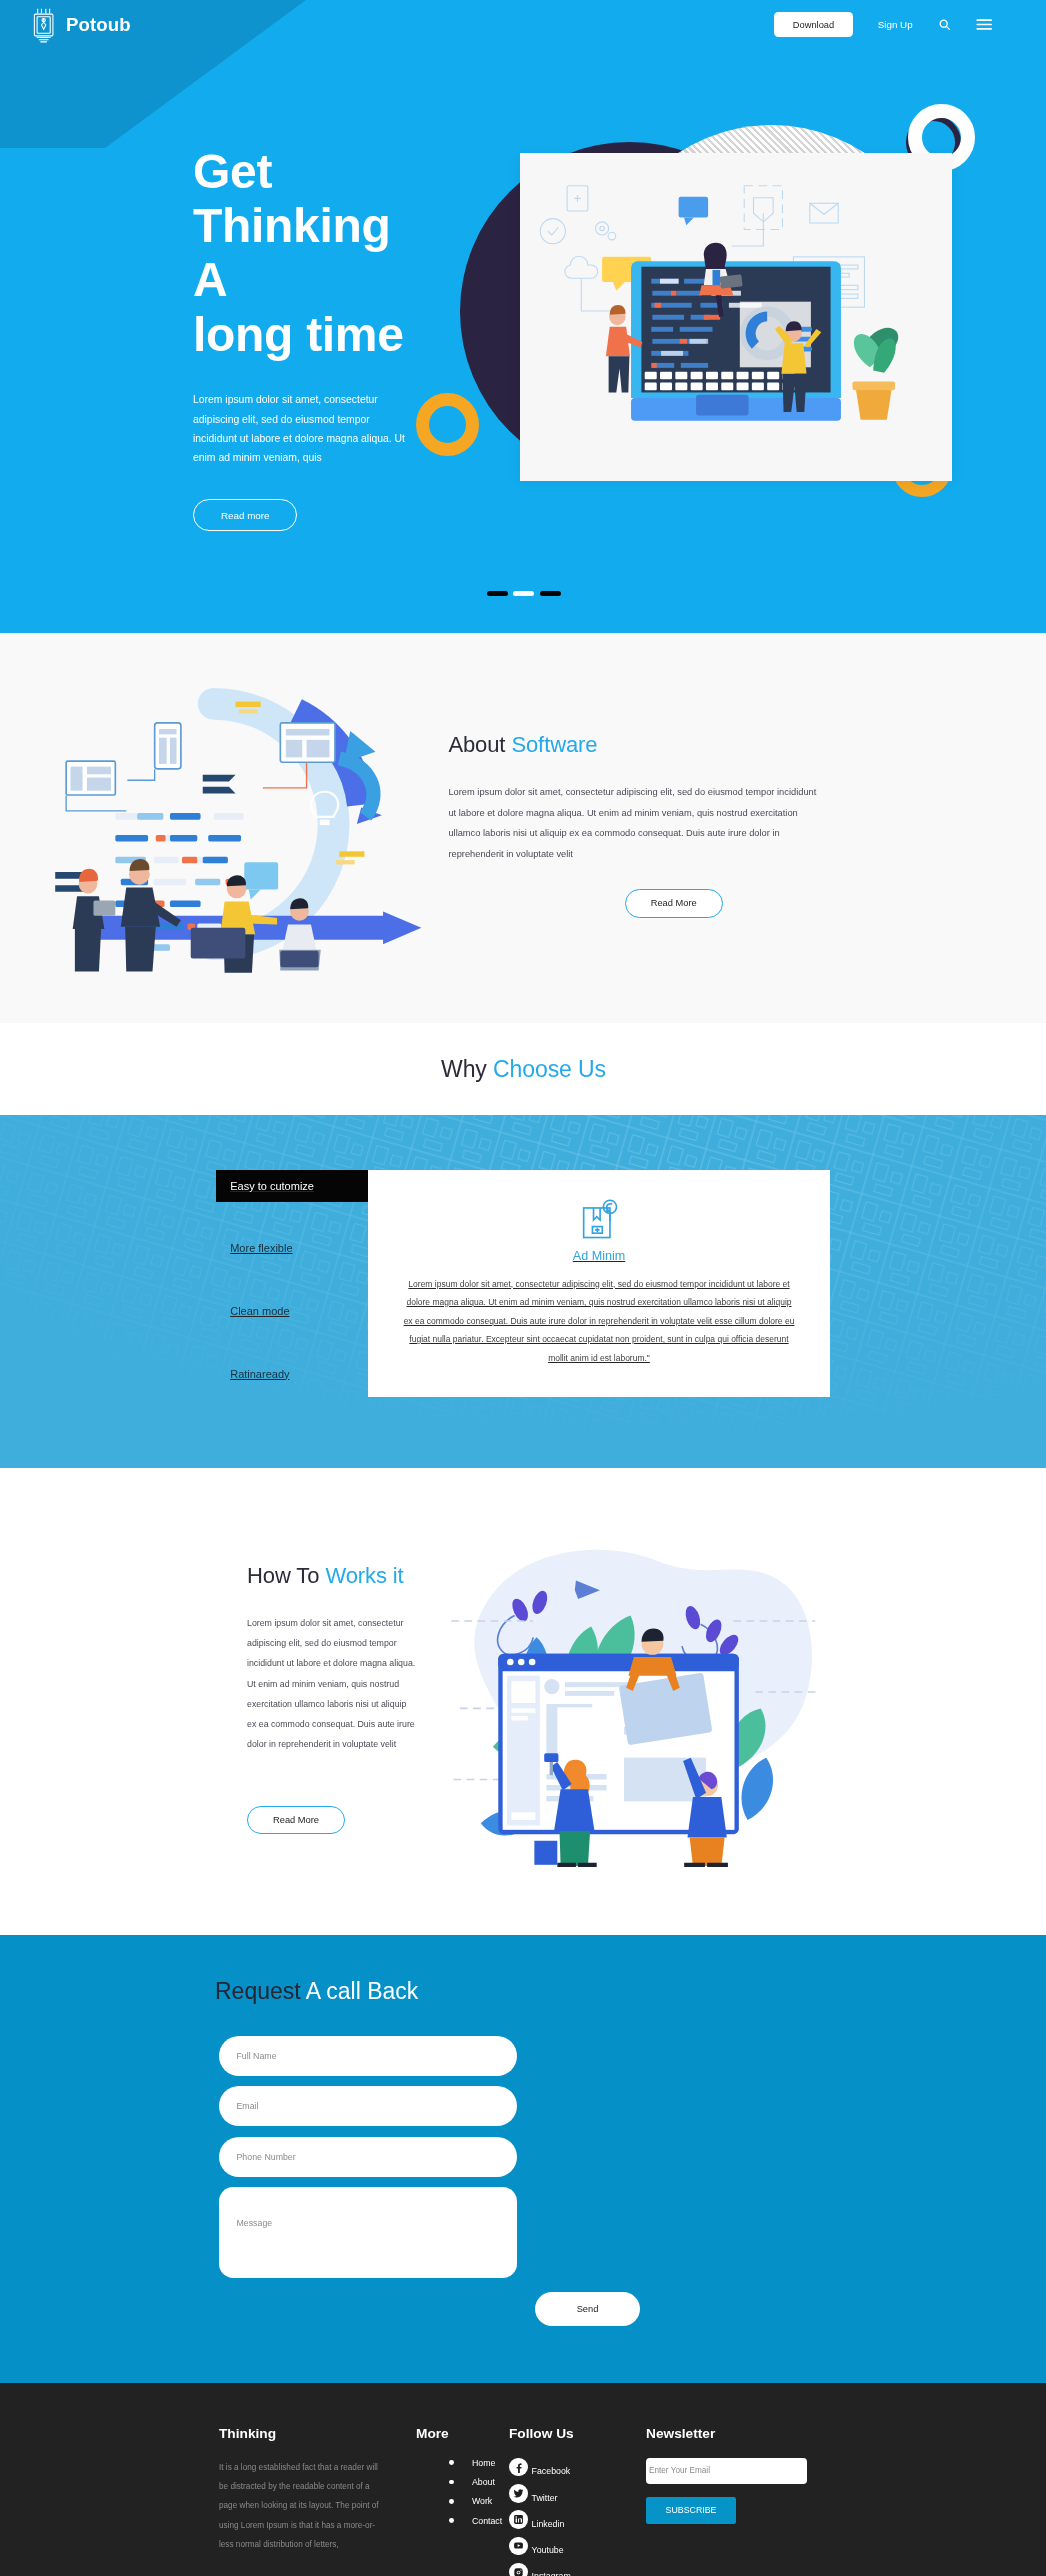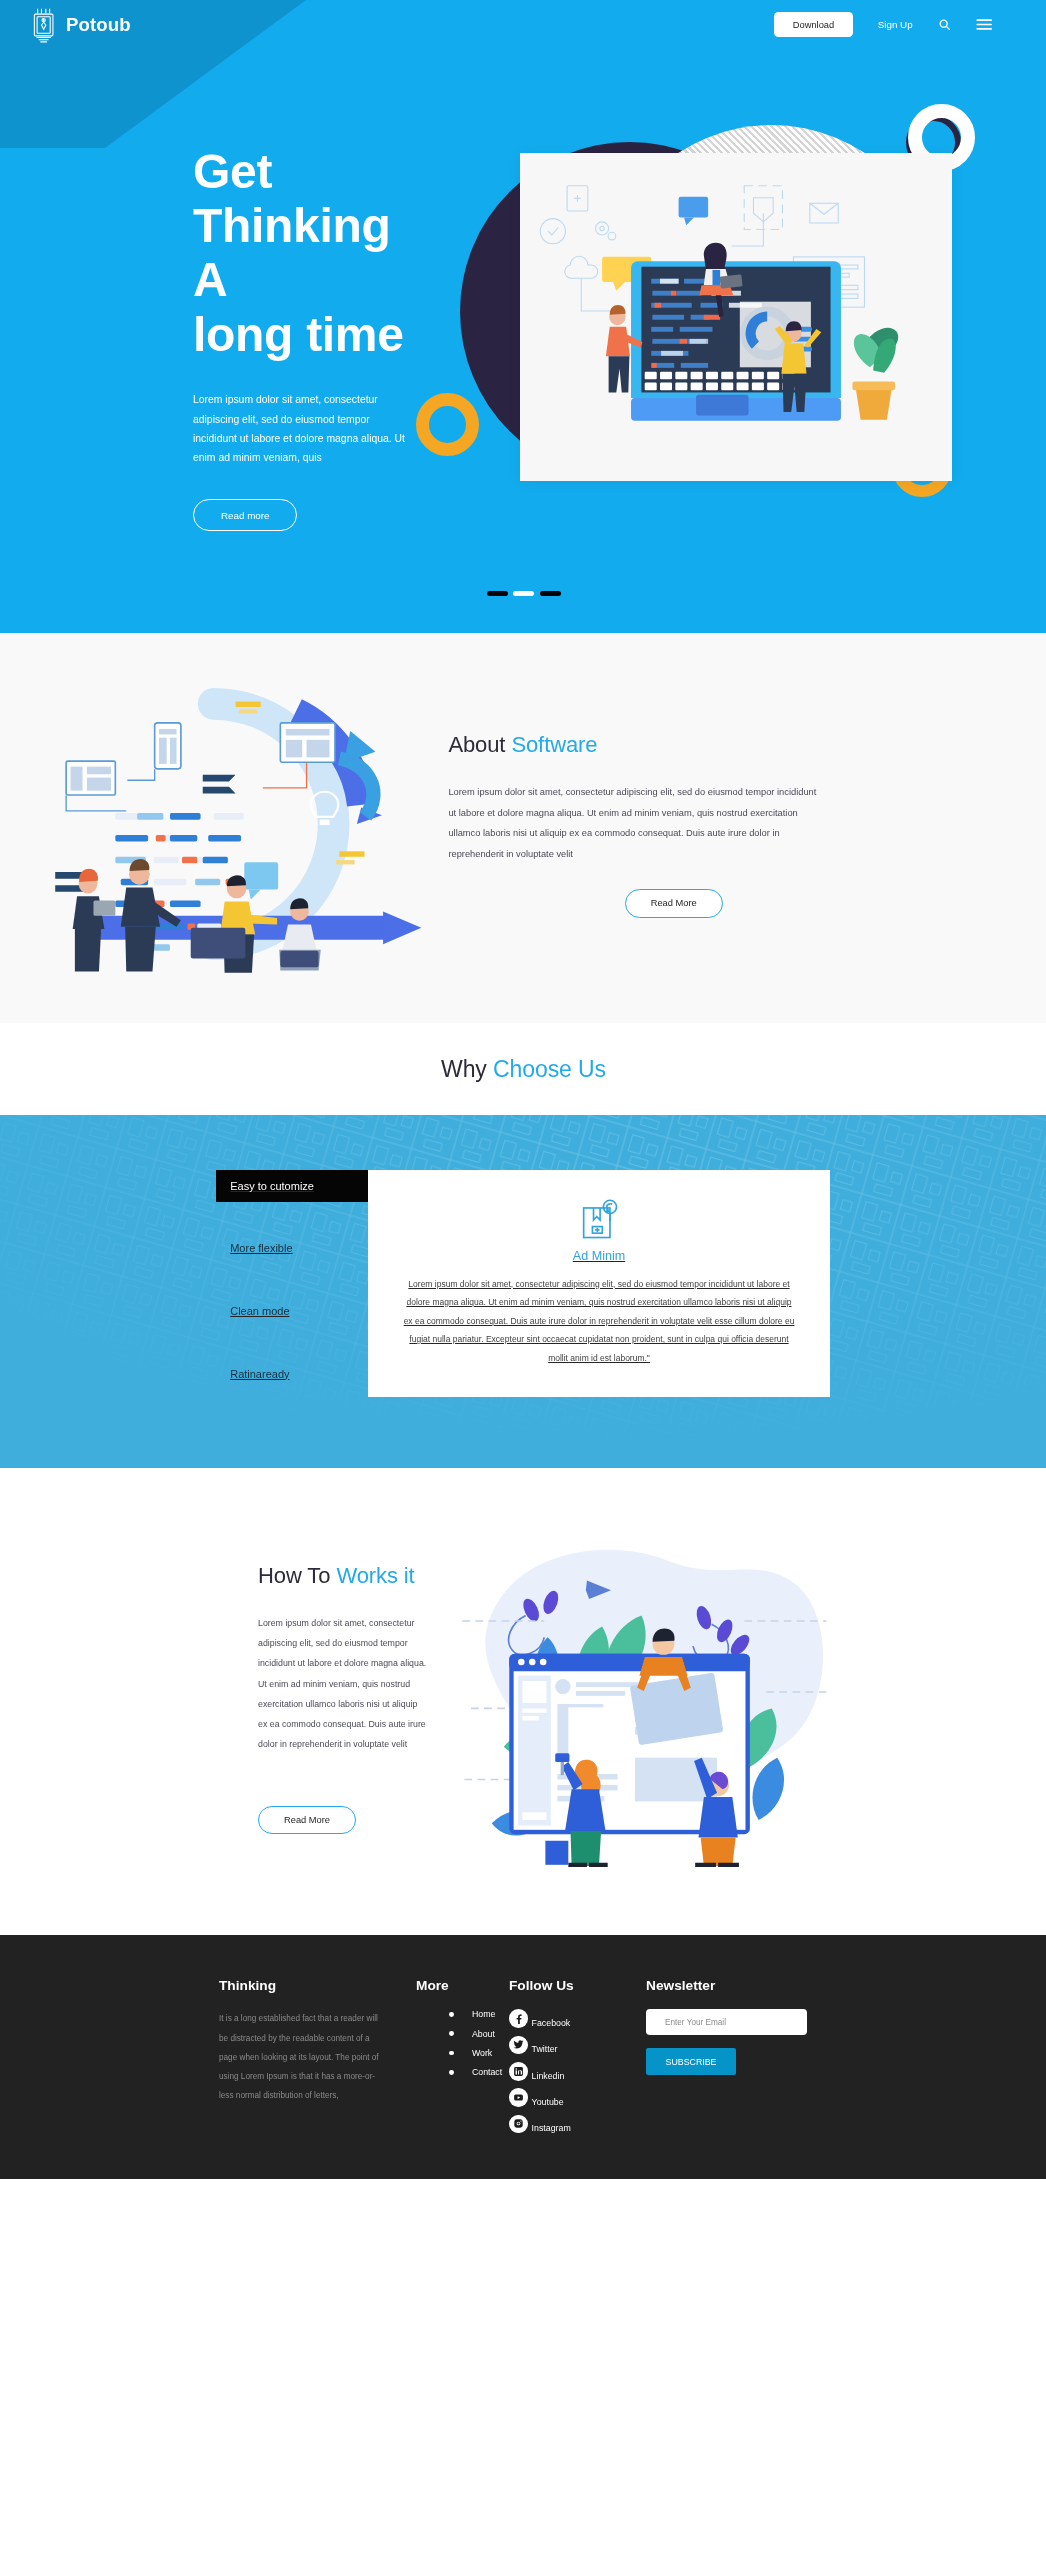--- a/index.html
+++ b/index.html
@@ -146,21 +146,21 @@
     min-height:219px; text-align:center;
   }
   .why-icon { margin:0 auto 5.5px; width:46px; height:46px; }
   .why-card-title { color:#2FA4E0; font-size:12.6px; font-weight:400; margin-top:1.1px; }
   .why-card-text {
     margin-top:12px; color:#404040; font-size:8.5px; line-height:2.18; font-weight:300;
   }
 
   
   .how {
-    background:#ffffff; padding:60px 11px 66px;
+    background:#ffffff; padding:60px 0 66px;
     display:flex; align-items:center;
   }
   .how-copy { width:416px; flex:none; padding-left:247px; }
   .how-copy .sec-title { font-size:22px; }
   .how-desc { margin-top:24px; color:#4a4a57; font-size:8.8px; line-height:2.3; max-width:361px; font-weight:300; }
   .how-btn-wrap { margin-top:26px; }
   .how-art { flex:1; padding-left:11px; }
 
   
   .callback {
@@ -211,21 +211,21 @@
     display:flex; align-items:flex-end; gap:4px; margin-bottom:7.7px;
     color:#ffffff; font-size:8.8px; text-decoration:none;
   }
   .social-badge {
     width:18.6px; height:18.6px; border-radius:50%;
     background:#ffffff; color:#1c1c1c;
     display:flex; align-items:center; justify-content:center; flex:none;
   }
   .news-input {
     display:block; width:161px; height:26px; border:none; border-radius:3.8px;
-    background:#ffffff; padding:0 19px; font-size:8.2px; color:#3b3b3b;
+    background:#ffffff; padding:0 3px; font-size:8.2px; color:#3b3b3b;
     font-family:"Liberation Sans", sans-serif; outline:none;
   }
   .news-input::placeholder { color:#8b8b8b; }
   .btn-subscribe {
     margin-top:13px; width:90px; height:27px; border:none; border-radius:2.2px;
     background:#0693C8; color:#ffffff; font-size:8.8px; cursor:pointer;
     font-family:"Liberation Sans", sans-serif;
   }
 </style>
 </head>
@@ -682,20 +682,33 @@
         <circle cx="512" cy="470" r="20" fill="#F5C7A1"></circle>
         <path d="M496 458c6-14 22-16 30-6 8 10 4 24-6 26z" fill="#6B4BD4"></path>
         <path d="M486 492h52l10 74h-72z" fill="#2F5FD8"></path>
         <path d="M492 496l-24-70 14-6 28 64z" fill="#2F5FD8"></path>
         <path d="M480 566h64l-6 52h-52z" fill="#E8811F"></path>
         <path d="M470 612h38v10h-38zM512 612h38v10h-38z" fill="#1D2330"></path>
       </svg>
     </div>
   </section>
 
+  <section class="callback">
+    <h2 class="callback-title">
+      <span>Request</span>
+      <span class="hl">A call Back</span>
+    </h2>
+    <form class="form">
+      <input class="field" type="text" placeholder="Full Name" style="">
+      <input class="field" type="email" placeholder="Email" style="">
+      <input class="field" type="tel" placeholder="Phone Number" style="">
+      <textarea class="field" placeholder="Message" style=""></textarea>
+      <button class="btn-send">Send</button>
+    </form>
+  </section>
 
   <footer class="footer">
     <div class="footer-grid">
 
       <div class="fcol-address">
         <h3 class="fh">Thinking</h3>
         <p class="faddr">It is a long established fact that a reader will be distracted by the readable content of a page when looking at its layout. The point of using Lorem Ipsum is that it has a more-or-less normal distribution of letters,</p>
       </div>
 
       <div class="fcol-links">

